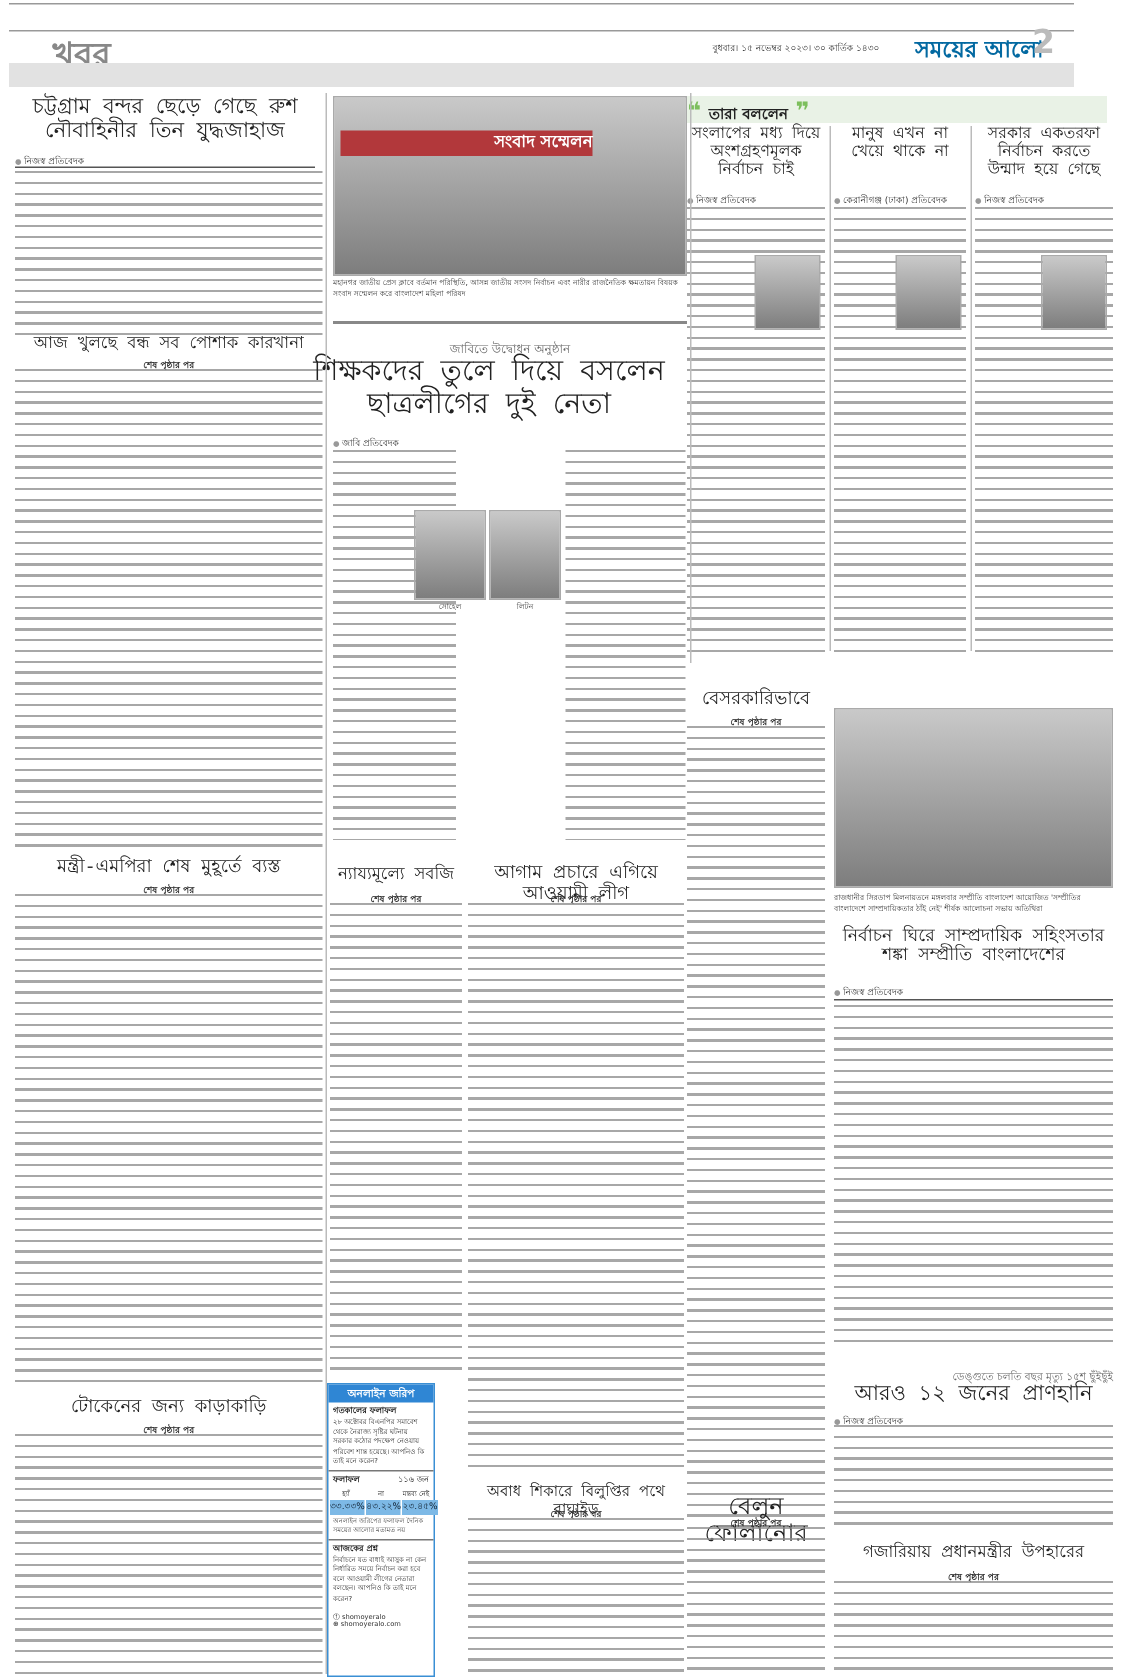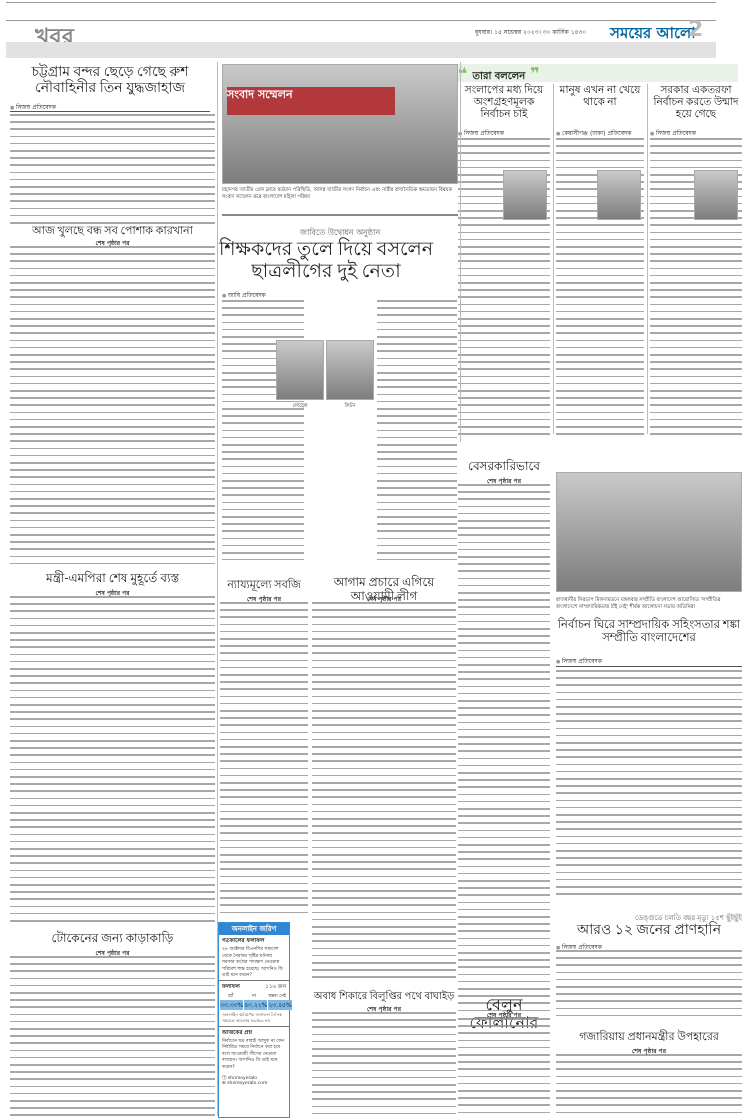--- a/index.html
+++ b/index.html
@@ -4,21 +4,21 @@
 <style>
   * { box-sizing: border-box; margin: 0; padding: 0; }
   body { width: 750px; height: 1120px; background: #fff; font-family: "DejaVu Sans", sans-serif; color: #222; overflow: hidden; position: relative; }
   .abs { position: absolute; }
   .rule { position: absolute; background: #999; height: 1px; }
   .masthead-band { position: absolute; left: 6px; top: 42px; width: 710px; height: 16px; background: #e2e2e2; }
   .section-name { position: absolute; left: 35px; top: 19px; font-size: 22px; font-weight: bold; color: #888; font-family: "DejaVu Sans", sans-serif; }
   .dateline { position: absolute; left: 475px; top: 27px; font-size: 6px; color: #333; }
   .paper-name { position: absolute; left: 610px; top: 21px; font-size: 15px; font-weight: bold; color: #0369a1; }
   .page-num { position: absolute; left: 688px; top: 16px; font-size: 22px; color: #bbb; font-weight: bold; }
-  .headline { font-family: Liberation Serif, serif; color: #222; text-align: center; line-height: 1.15; }
+  .headline { font-family: Liberation Mono, monospace; color: #222; text-align: center; line-height: 1.15; }
   .byline { font-size: 6px; color: #333; }
   .byline::before { content: "● "; color: #999; font-size: 5px; }
   .cont { font-size: 6px; text-align: center; color: #333; font-weight: bold; }
   .body-text { font-size: 4.6px; line-height: 7.2px; color: #444; text-align: justify; overflow: hidden; }
   .lines { background: repeating-linear-gradient(to bottom, #8a8a8a 0px, #8a8a8a 1.6px, transparent 1.6px, transparent 7.2px); opacity: .75; }
   .photo { position: absolute; background: linear-gradient(180deg,#c9c9c9,#7d7d7d); border: 1px solid #aaa; }
   .caption { font-size: 5px; color: #333; line-height: 7px; }
   .vdiv { position: absolute; width: 1px; background: #bbb; }
   .quote-banner { position: absolute; left: 458px; top: 64px; width: 280px; height: 18px; background: #e9f2e6; }
   .quote-mark { color: #7cbf5c; font-size: 16px; font-weight: bold; }
@@ -41,21 +41,21 @@
 <div class="abs headline" style="left:10px;top:64px;width:200px;font-size:14px;">চট্টগ্রাম বন্দর ছেড়ে গেছে রুশ নৌবাহিনীর তিন যুদ্ধজাহাজ</div>
 <div class="abs byline" style="left:10px;top:102px;">নিজস্ব প্রতিবেদক</div>
 <div class="rule" style="left:10px;top:111px;width:200px;background:#555;"></div>
 <div class="abs body-text lines" style="left:10px;top:114px;width:205px;height:112px;"></div>
 
 <div class="abs headline" style="left:10px;top:224px;width:205px;font-size:11px;">আজ খুলছে বন্ধ সব পোশাক কারখানা</div>
 <div class="abs cont" style="left:10px;top:238px;width:205px;">শেষ পৃষ্ঠার পর</div>
 <div class="abs body-text lines" style="left:10px;top:246px;width:205px;height:320px;"></div>
 
 <div class="photo" style="left:222px;top:64px;width:236px;height:120px;">
-  <div class="abs" style="left:4px;top:22px;width:168px;height:28px;background:#b2383b;color:#fff;font-size:11px;text-align:left;line-height:16px;font-weight:bold;">সংবাদ সম্মেলন</div>
+  <div class="abs" style="left:4px;top:22px;width:168px;height:17px;background:#b2383b;color:#fff;font-size:11px;text-align:right;line-height:16px;font-weight:bold;">সংবাদ সম্মেলন</div>
 </div>
 <div class="abs caption" style="left:222px;top:186px;width:236px;">মহানগর জাতীয় প্রেস ক্লাবে বর্তমান পরিস্থিতি, আসন্ন জাতীয় সংসদ নির্বাচন এবং নারীর রাজনৈতিক ক্ষমতায়ন বিষয়ক সংবাদ সম্মেলন করে বাংলাদেশ মহিলা পরিষদ</div>
 <div class="rule" style="left:222px;top:214px;width:236px;background:#888;height:2px;"></div>
 
 <div class="abs" style="left:222px;top:226px;width:236px;text-align:center;font-size:8px;color:#666;">জাবিতে উদ্বোধন অনুষ্ঠান</div>
 <div class="abs headline" style="left:208px;top:238px;width:236px;font-size:19px;">শিক্ষকদের তুলে দিয়ে বসলেন ছাত্রলীগের দুই নেতা</div>
 <div class="abs byline" style="left:222px;top:290px;">জাবি প্রতিবেদক</div>
 <div class="abs body-text lines" style="left:222px;top:300px;width:82px;height:260px;"></div>
 <div class="photo" style="left:276px;top:340px;width:48px;height:60px;"></div>
 <div class="abs caption" style="left:276px;top:402px;width:48px;text-align:center;">সোহেল</div>

